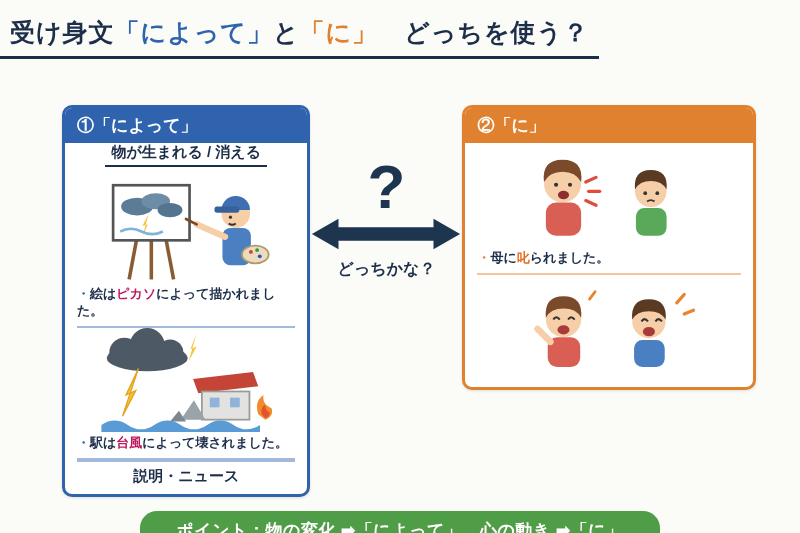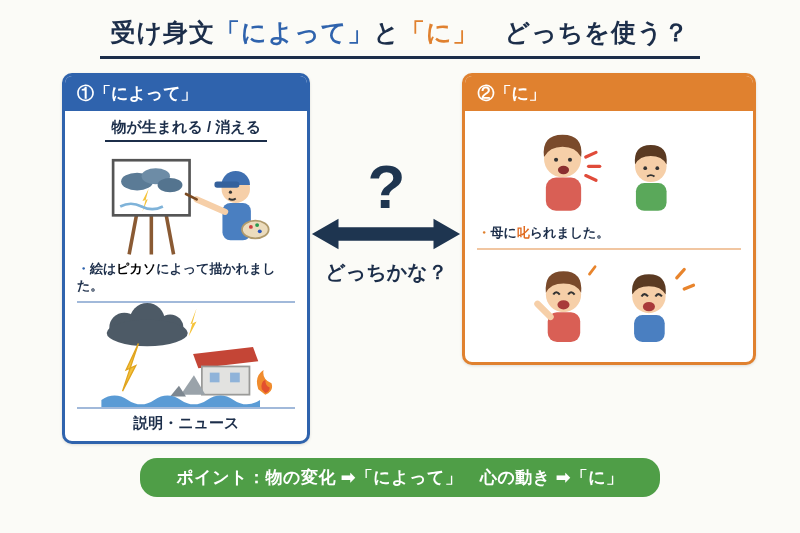--- a/index.html
+++ b/index.html
@@ -1,63 +1,63 @@
 <!DOCTYPE html>
 <html><head>
 <meta charset="utf-8">
 <style>
   * { box-sizing: border-box; margin: 0; padding: 0; }
   html,body { background:#fbfbf7; }
   body { font-family:"Liberation Sans", sans-serif; color:#1c2e4a; }
   .page { position:relative; width:800px; height:533px; margin:0 auto; background:#fbfbf7; overflow:hidden; }
 
   
-  .title-wrap { text-align:center; padding-top:16px; }
+  .title-wrap { text-align:left; padding-top:16px; }
   .title { display:inline-block; font-size:25px; font-weight:bold; letter-spacing:1px;
            border-bottom:3px solid #1c2e4a; padding:0 10px 7px; color:#1c2e4a; }
   .t-blue { color:#2f63ad; }
   .t-orange { color:#e0812f; }
 
   
   .content { display:flex; justify-content:space-between; align-items:flex-start; padding:14px 44px 0 62px; }
 
   .panel { width:264px; background:#ffffff; border-radius:10px; overflow:hidden;
-           box-shadow:0 1px 3px rgba(0,0,0,.12); }
+           box-shadow:0 1px 3px rgba(0,0,0,.12);margin-top:32px; }
   .panel.left  { border:3px solid #2f63ad; }
   .panel.right { border:3px solid #e0812f; width:312px; }
   .panel-header { font-size:17px; font-weight:bold; color:#fff; padding:6px 12px; }
   .panel.left  .panel-header { background:#2f63ad; }
   .panel.right .panel-header { background:#e0812f; }
-  .panel-body { padding:7px 12px 8px; display:flex; flex-direction:column; align-items:center; }
+  .panel-body { padding:0 12px 8px; display:flex; flex-direction:column; align-items:center; }
 
   .subtitle-wrap { text-align:center; margin-bottom:4px; }
   .subtitle { display:inline-block; font-size:15px; font-weight:bold; color:#1c2e4a;
               border-bottom:2px solid #1c2e4a; padding:0 6px 3px; }
 
   .illus { display:block; }
 
   .example { width:100%; font-size:13px; font-weight:bold; color:#1c2e4a;
              padding:3px 0 6px; text-align:left; line-height:1.3; }
   .panel.left  .example { border-bottom:2px solid rgba(47,99,173,.45); }
   .panel.right .example { border-bottom:2px solid rgba(224,129,47,.45);font-family:Liberation Serif, serif; }
   .example.last { border-bottom:none; padding-bottom:2px; }
   .dot-blue { color:#2f63ad; }
   .dot-orange { color:#e0812f; }
-  .hl-blue { color:#000000; }
+  .hl-blue { color:#be185d; }
   .hl-orange { color:#e06a1f; }
 
   .panel-footer { width:100%; text-align:center; font-size:15px; font-weight:bold;
                   padding-top:5px; color:#1c2e4a; }
   .panel.left  .panel-footer { border-top:2px solid rgba(47,99,173,.45);text-align:center; }
   .panel.right .panel-footer { border-top:2px solid rgba(224,129,47,.45); }
 
   
   .center-col { display:flex; flex-direction:column; align-items:center; margin-top:86px; width:160px; }
   .qmark { font-size:62px; font-weight:bold; color:#1e3550; line-height:0.9; }
-  .center-caption { font-size:20px; font-weight:bold; color:#1c2e4a; margin-top:6px; }
+  .center-caption { font-size:16px; font-weight:bold; color:#1c2e4a; margin-top:6px; }
 
   
   .banner-wrap { text-align:center; margin-top:14px; }
   .banner { display:inline-block; background:#4f9e47; color:#fff; font-size:17px; font-weight:bold;
             padding:8px 36px; border-radius:17px; letter-spacing:0.5px; }
 </style>
 </head>
 <body>
 
 <div class="page">
@@ -112,20 +112,21 @@
           <rect x="128" y="72" width="54" height="32" fill="#e2e2e0" stroke="#9a9a98" stroke-width="2"></rect>
           <rect x="137" y="79" width="11" height="11" fill="#8fb3d9"></rect>
           <rect x="160" y="79" width="11" height="11" fill="#8fb3d9"></rect>
           <polygon points="104,104 119,82 132,104" fill="#9aa3aa"></polygon>
           <polygon points="92,106 102,94 110,106" fill="#7d8790"></polygon>
           <path d="M192,98 q-5,-15 6,-22 q-2,11 9,15 q3,9 -7,13 z" fill="#f08c2e"></path>
           <path d="M196,98 q-2,-8 4,-11 q0,7 5,9 q0,5 -5,6 z" fill="#e3512e"></path>
           <path d="M14,110 q15,-10 30,0 q15,10 30,0 q15,-10 30,0 q15,10 30,0 q15,-10 30,0 q15,10 30,0 v10 h-180 z" fill="#5a9bd5"></path>
         </svg>
 
+        <div class="example"><span class="dot-blue">・</span><span>駅は</span><span class="hl-blue">台風</span><span>によって壊されました。</span></div>
 
         <div class="panel-footer">説明・ニュース</div>
       </div>
     </section>
 
     <div class="center-col">
       <div class="qmark">?</div>
       <svg viewBox="0 0 160 40" width="152" height="38">
         <polygon points="2,20 30,4 30,13 130,13 130,4 158,20 130,36 130,27 30,27 30,36" fill="#1e3550"></polygon>
       </svg>

